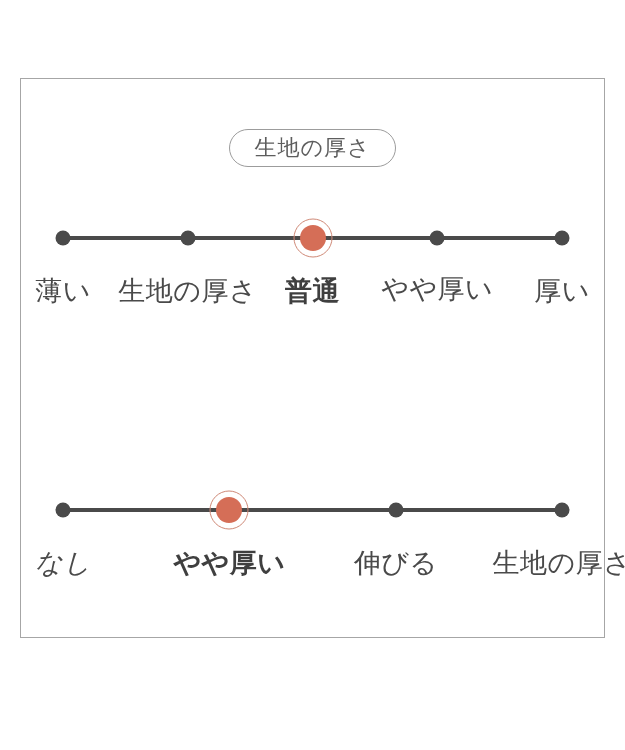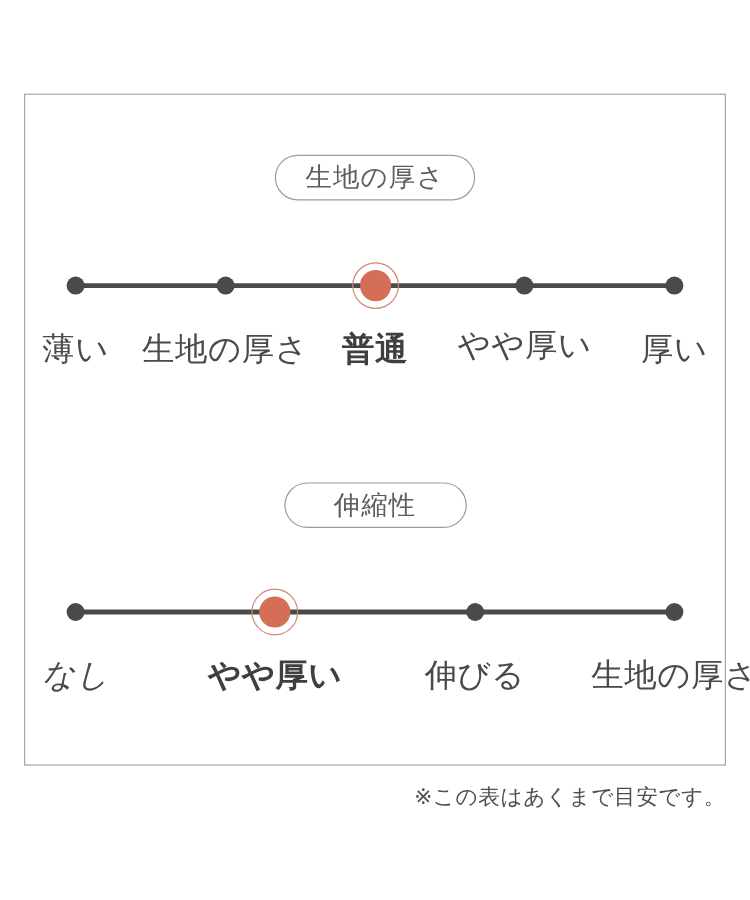--- a/index.html
+++ b/index.html
@@ -80,36 +80,30 @@
         <div class="dot selected" style="left: 50%;">
           <div class="ring"></div>
         </div>
         <div class="dot-label selected-label" style="left: 50%;">普通</div>
         <div class="dot" style="left: 75%;"></div>
         <div class="dot-label" style="left: 75%; font-family: Liberation Mono, monospace;">やや厚い</div>
         <div class="dot" style="left: 100%;"></div>
         <div class="dot-label" style="left: 100%;">厚い</div>
       </div>
 
-    <div class="pill-row pill2">
-      <div class="pill">
-        <span>伸縮性</span>
-      </div>
-    </div>
 
     <div class="scale scale2">
       <div class="scale-line"></div>
     <div class="dot" style="left: 0%;"></div>
         <div class="dot-label" style="left: 0%; font-style: italic;">なし</div>
         <div class="dot selected" style="left: 33.3333%;">
           <div class="ring"></div>
         </div>
         <div class="dot-label selected-label" style="left: 33.3333%;">やや厚い</div>
         <div class="dot" style="left: 66.6667%;"></div>
         <div class="dot-label" style="left: 66.6667%;">伸びる</div>
         <div class="dot" style="left: 100%;"></div>
         <div class="dot-label" style="left: 100%;">生地の厚さ</div>
       </div>
 
   </div>
 
-  <div class="footer-note">※この表はあくまで目安です。</div>
 </div>
 
 </body></html>

